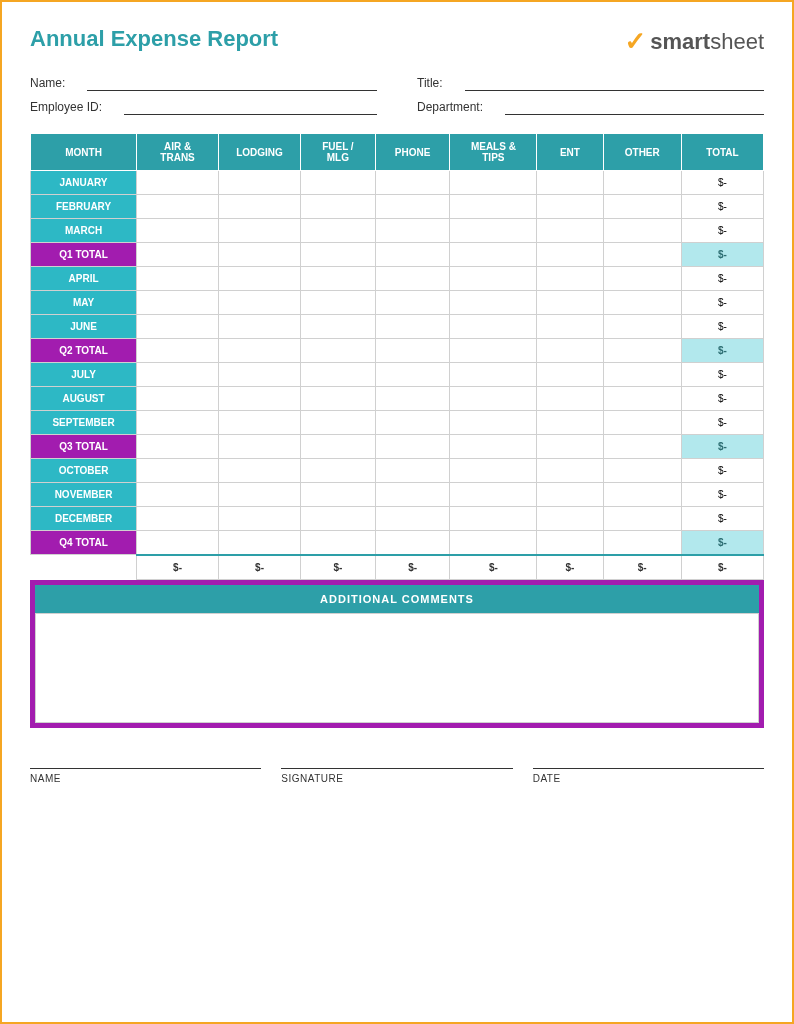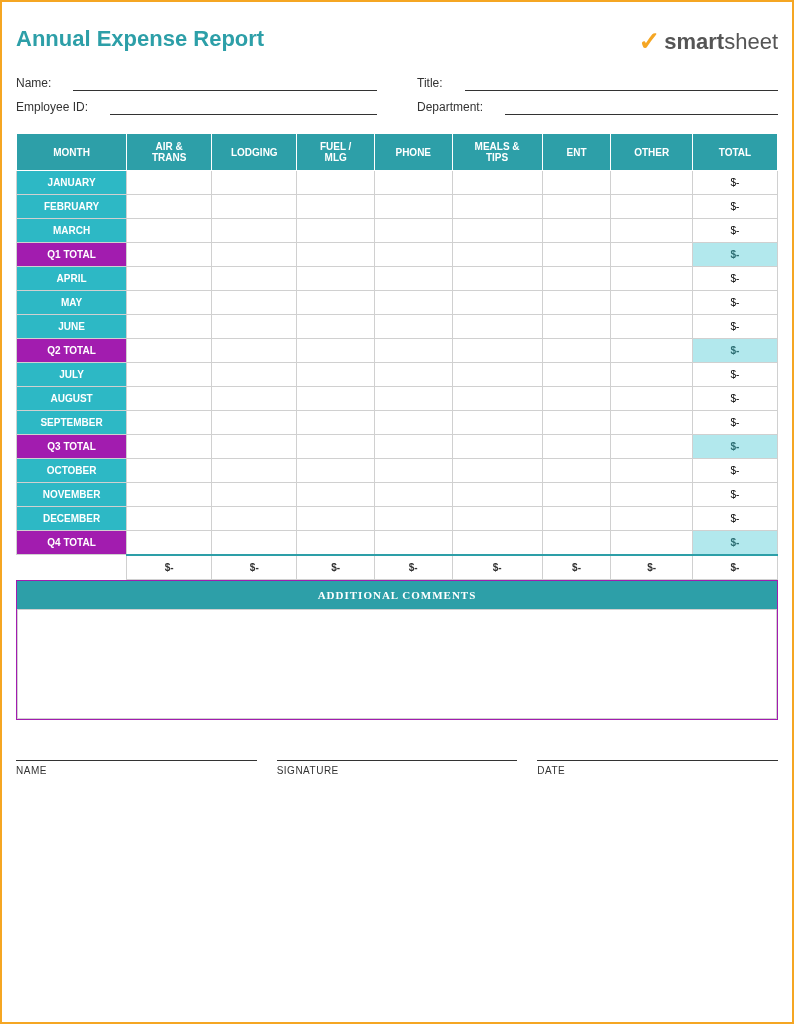--- a/index.html
+++ b/index.html
@@ -4,21 +4,21 @@
   <style>
     * { box-sizing: border-box; margin: 0; padding: 0; }
     body {
       font-family: Arial, sans-serif;
       background: #fff;
       width: 794px;
       min-height: 1024px;
       border: 2px solid #f5a623;
     }
     .page {
-      padding: 24px 14px;
+      padding: 24px 28px;
     }
     
     .header {
       display: flex;
       justify-content: space-between;
       align-items: flex-start;
       margin-bottom: 18px;
     }
     .report-title {
       font-size: 22px;
@@ -122,22 +122,21 @@
       padding: 6px 4px;
       color: #333;
     }
     .grand-total-row td.month-col {
       border: none;
       background: #fff;
     }
     
     .comments-section {
       margin-top: 0;
-      border: 1px solid #a21caf;
-      font-family: Liberation Serif, serif;
+      border: 5px solid #a21caf;
     }
     .comments-header {
       background-color: #2d9fa8;
       color: #fff;
       text-align: center;
       padding: 8px;
       font-size: 11px;
       font-weight: bold;
       letter-spacing: 1px;
       text-transform: uppercase;

